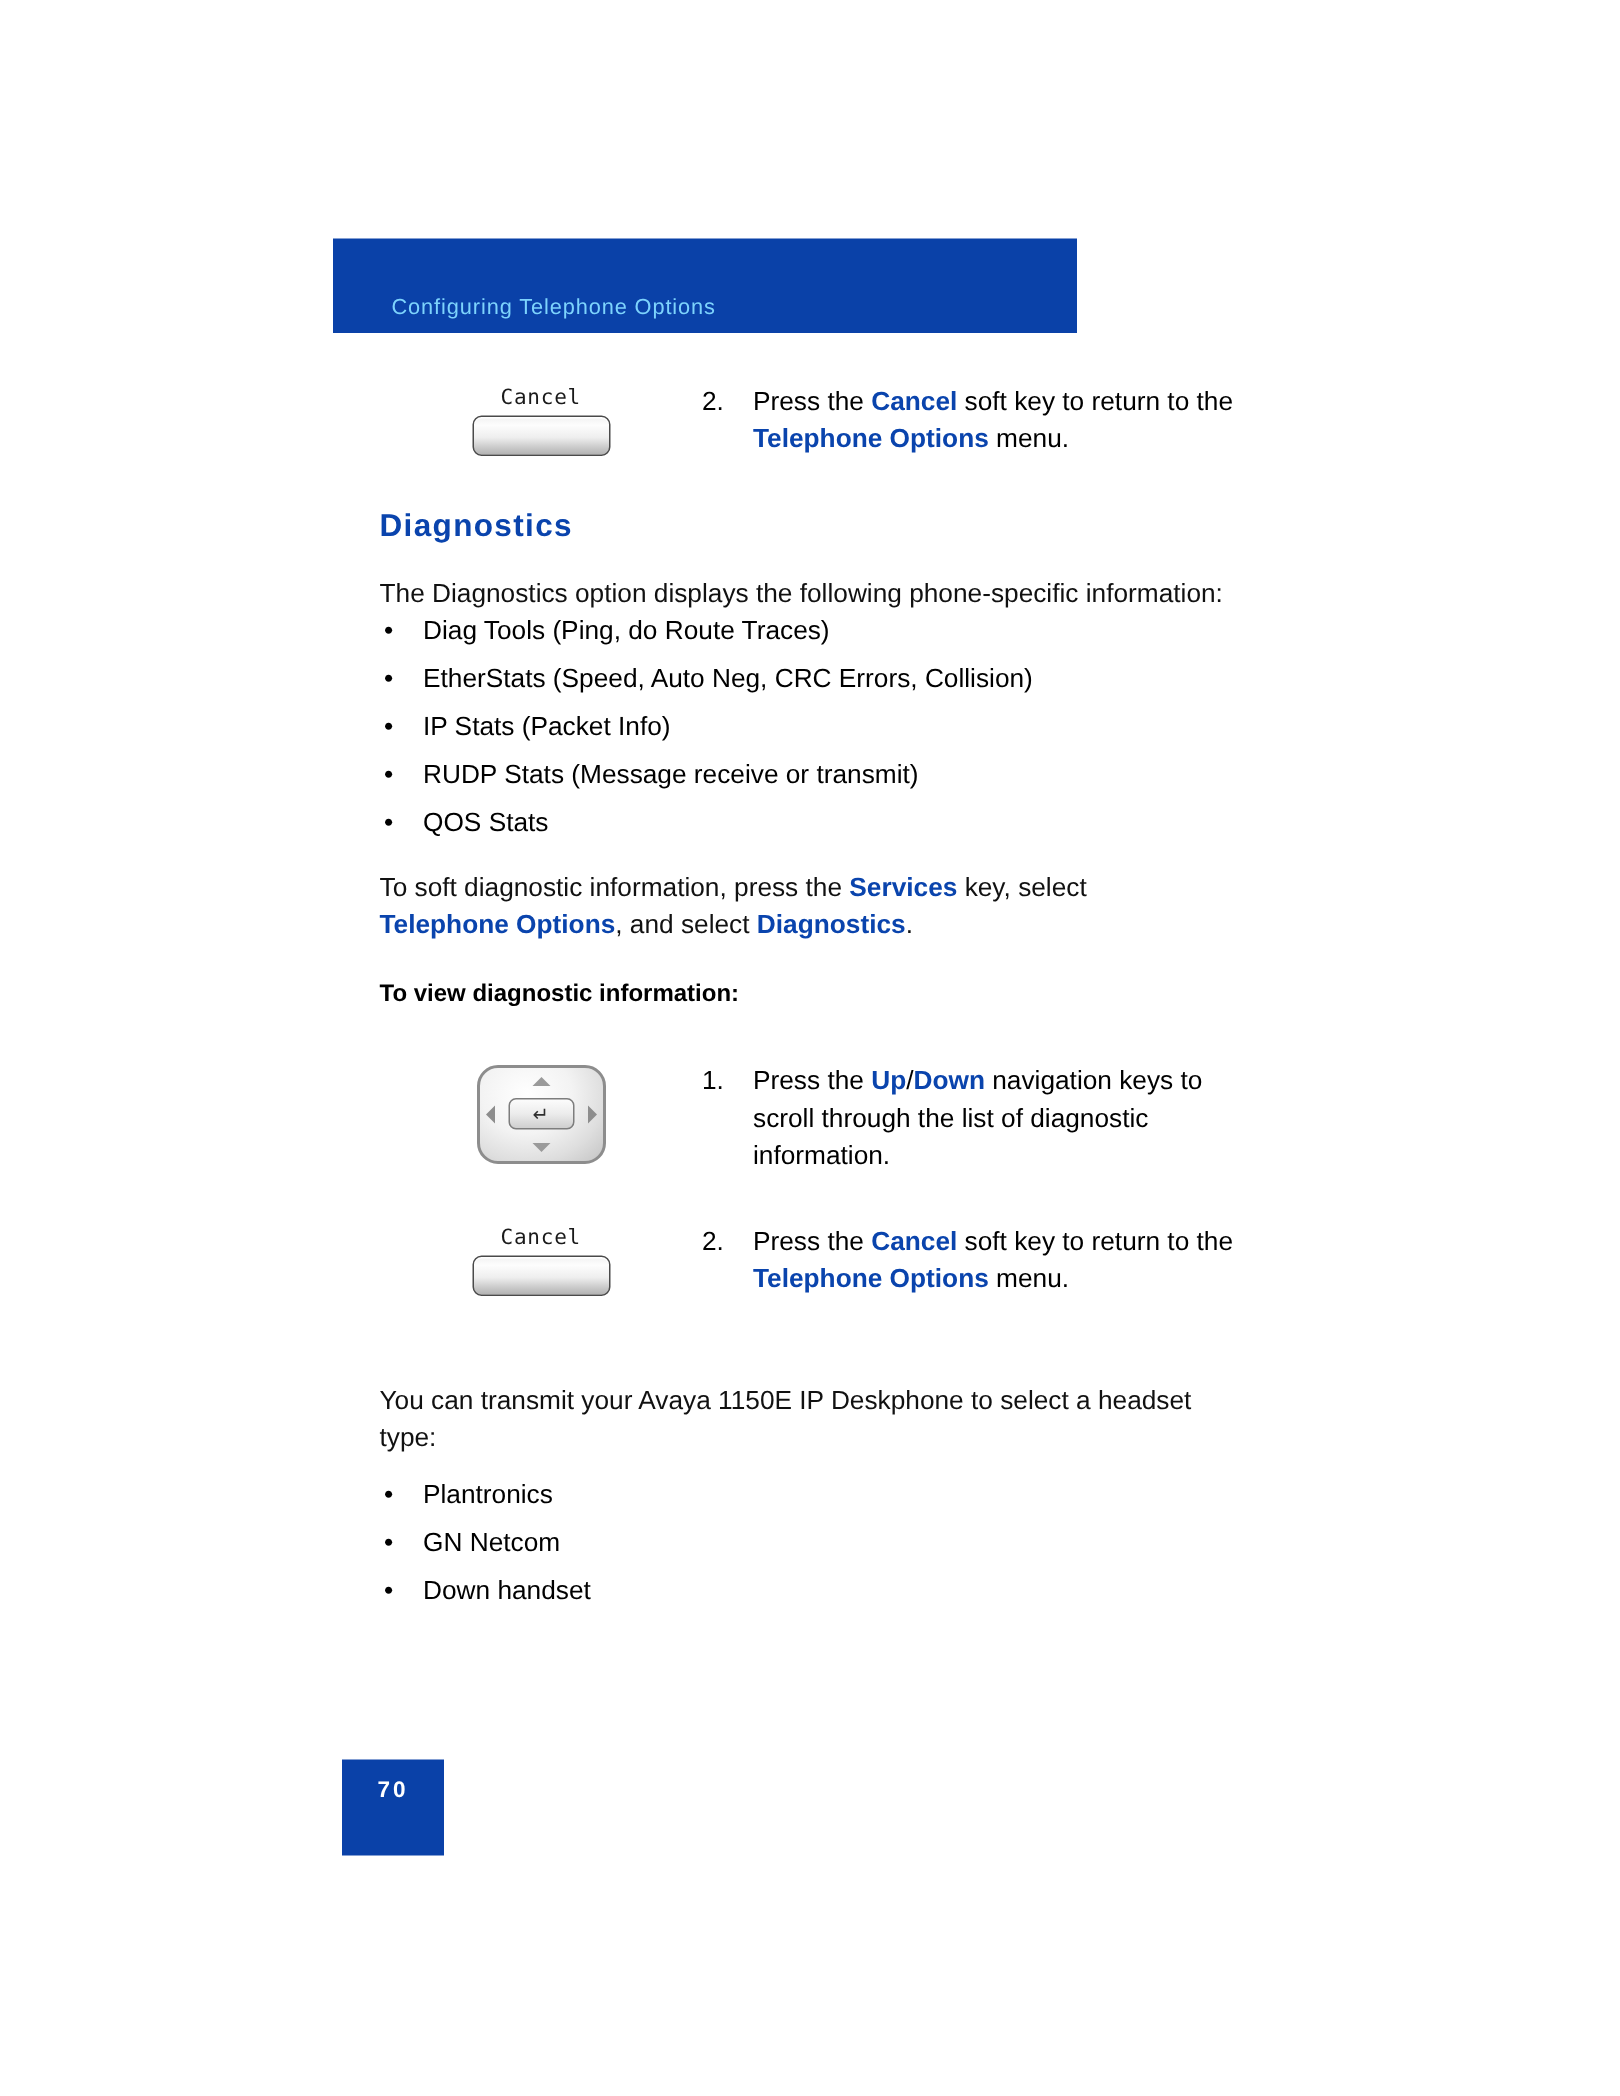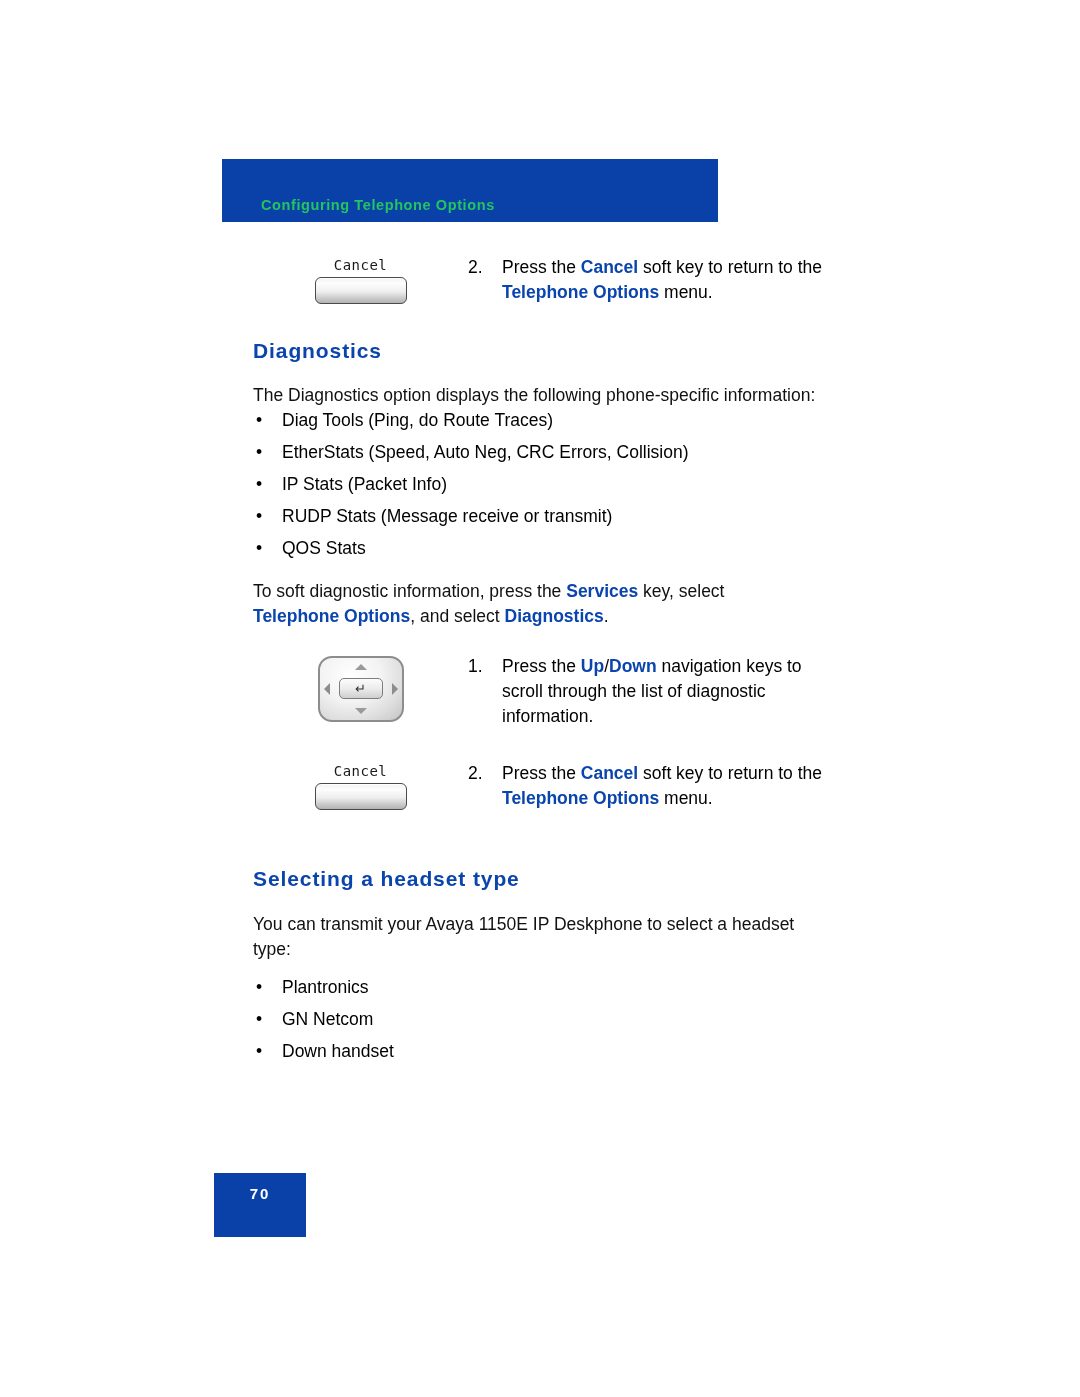--- a/index.html
+++ b/index.html
@@ -23,23 +23,23 @@
     top: 159px;
     width: 496px;
     height: 63px;
     background: #0a41a8;
     box-sizing: border-box;
   }
   .header-banner-title {
     position: absolute;
     left: 39px;
     bottom: 9px;
-    color: #22c55e;
+    color: #7dd3fc;
     font-size: 14.5px;
-    font-weight: bold;
+    font-weight: normal;
     letter-spacing: 0.6px;
     white-space: nowrap;
     text-align: right;
   }
 
   
   .content {
     position: absolute;
     left: 253px;
     top: 255px;
@@ -212,23 +212,23 @@
     position: absolute;
     left: 3px;
     top: 0;
     font-size: 17.5px;
     line-height: 25px;
   }
 
   
   .footer-page {
     position: absolute;
-    left: 214px;
+    left: 228px;
     top: 1173px;
-    width: 92px;
+    width: 68px;
     height: 64px;
     background: #0a41a8;
   }
   .footer-page-num {
     position: absolute;
     left: 0;
     right: 0;
     top: 12px;
     text-align: center;
     color: #ffffff;
@@ -266,20 +266,21 @@
   <ul class="bullet-list" id="diagnostics-bullets" style="margin-bottom:18px;">
       <li class="bullet-item"><span class="dot">•</span><span>Diag Tools (Ping, do Route Traces)</span></li>
       <li class="bullet-item"><span class="dot">•</span><span>EtherStats (Speed, Auto Neg, CRC Errors, Collision)</span></li>
       <li class="bullet-item"><span class="dot">•</span><span>IP Stats (Packet Info)</span></li>
       <li class="bullet-item"><span class="dot">•</span><span>RUDP Stats (Message receive or transmit)</span></li>
       <li class="bullet-item"><span class="dot">•</span><span>QOS Stats</span></li>
     </ul>
 
   <div class="para" style="margin-bottom:25px; max-width:500px;"><span>To soft diagnostic information, press the </span><span class="blue">Services</span><span> key, select </span><span class="blue">Telephone Options</span><span>, and select </span><span class="blue">Diagnostics</span><span>.</span></div>
 
+  <div class="subhead" style="margin-bottom:36px;">To view diagnostic information:</div>
 
   <div class="step-row" style="margin-bottom:32px;">
     <div class="step-graphic">
       <div class="navkey">
         <div class="navkey-frame"></div>
         <div class="nav-chev nav-up"></div>
         <div class="nav-chev nav-down"></div>
         <div class="nav-side nav-left"></div>
         <div class="nav-side nav-right"></div>
         <div class="navkey-center">
@@ -299,21 +300,20 @@
         <div class="softkey-label">Cancel</div>
         <div class="softkey-button"></div>
       </div>
     </div>
     <div class="step-body">
       <div class="step-num">2.</div>
       <div class="step-text"><span>Press the </span><span class="blue">Cancel</span><span> soft key to return to the </span><span class="blue">Telephone Options</span><span> menu.</span></div>
     </div>
   </div>
 
-  <div class="heading" style="margin-bottom:21px;">Selecting a headset type</div>
 
   <div class="para" style="margin-bottom:13px; max-width:580px;">You can transmit your Avaya 1150E IP Deskphone to select a headset type:</div>
 
   <ul class="bullet-list" id="headset-bullets">
       <li class="bullet-item"><span class="dot">•</span><span>Plantronics</span></li>
       <li class="bullet-item"><span class="dot">•</span><span>GN Netcom</span></li>
       <li class="bullet-item"><span class="dot">•</span><span>Down handset</span></li>
     </ul>
 
 </div>

